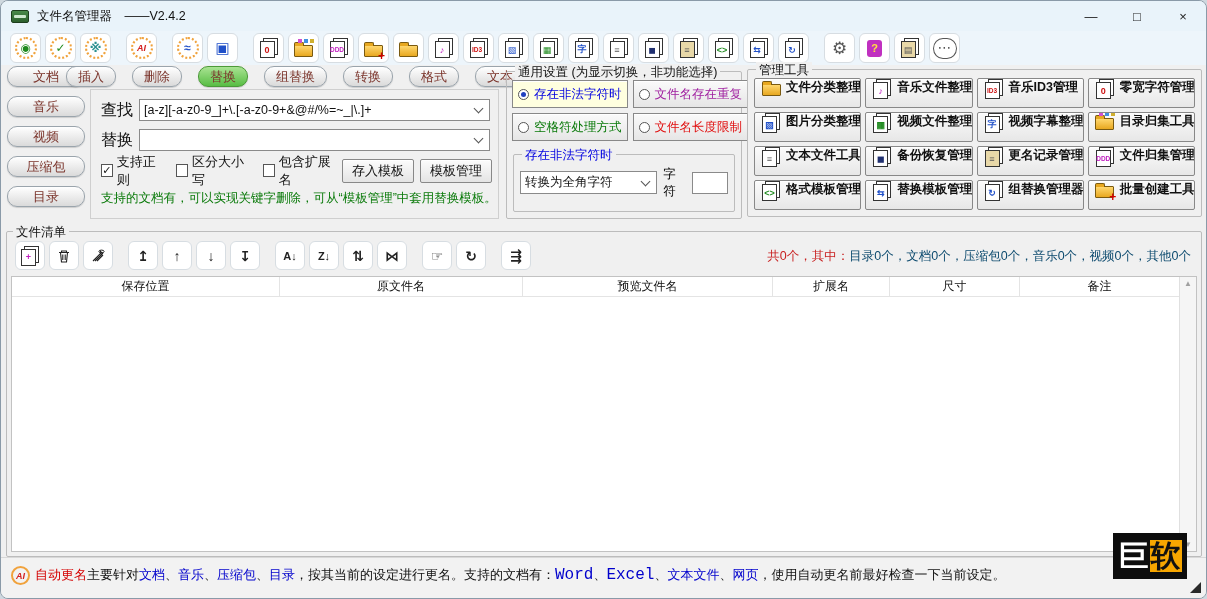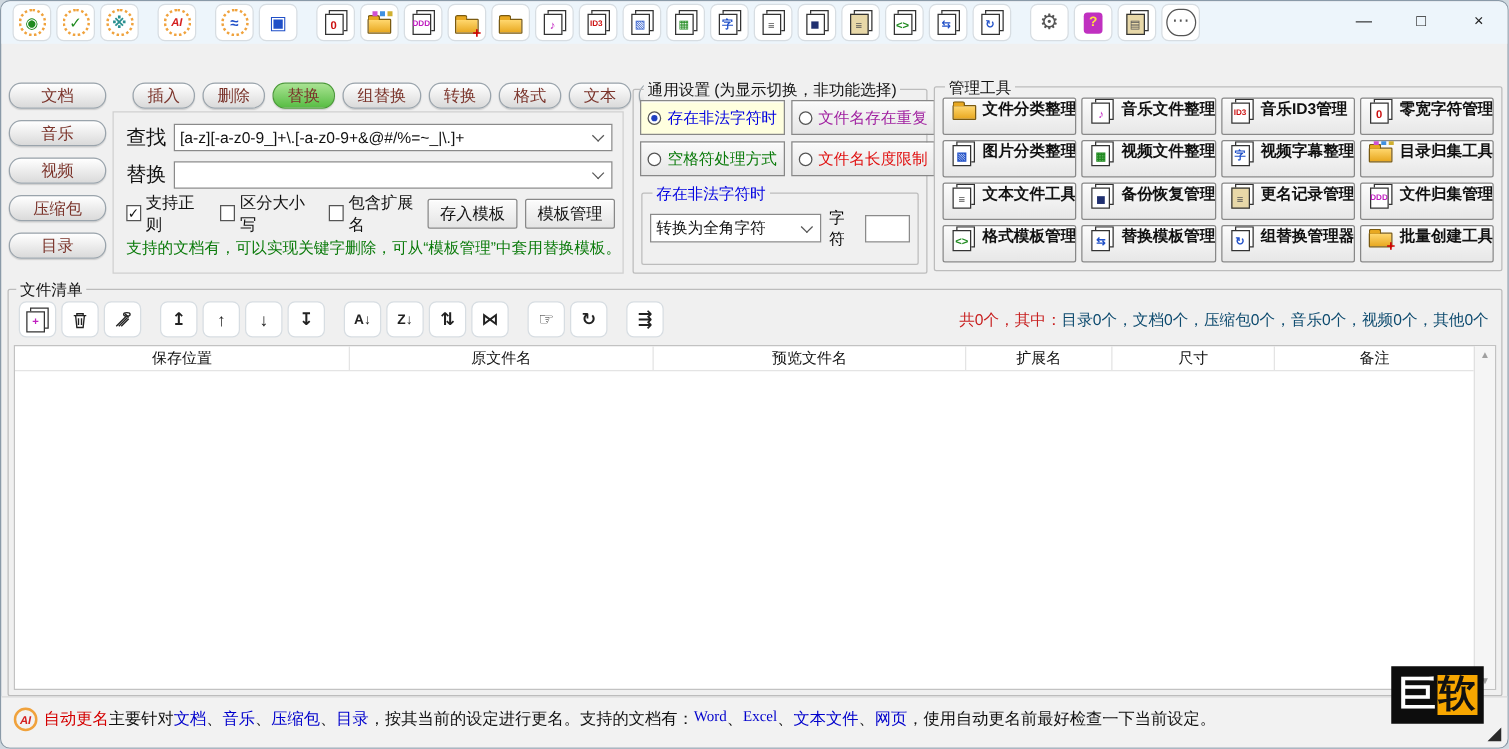--- a/index.html
+++ b/index.html
@@ -30,21 +30,21 @@
   .fold.flags::after { content:""; position:absolute; top:-7px; left:3px; width:4px; height:4px; background:#d050d0; box-shadow:6px 0 0 #4090e0, 12px 0 0 #d0b030; }
   .fold.plus::after { content:"+"; position:absolute; right:-3px; bottom:-7px; color:#d00000; font-size:12px; font-weight:bold; }
   .c-green{color:#1f8a1f} .c-teal{color:#2a9090} .c-blue{color:#2050c8} .c-red{color:#cc1111}
   .c-mag{color:#c020c0} .c-grey{color:#555} .c-navy{color:#203070} .c-tanbg{background:#e8d8a8}
   .c-helpbg{background:#c030c0; color:#ffe040; border-radius:3px; width:15px; height:17px; display:flex; align-items:center; justify-content:center; font-weight:bold; font-size:11px;}
   
   .side-tabs { position:absolute; left:6px; top:65px; width:78px; display:flex; flex-direction:column; gap:9px; }
   .tab { height:21px; border:1px solid #9aa4ac; border-radius:10px; background:linear-gradient(#ffffff,#dadada);
          color:#7b342b; font-size:13px; display:flex; align-items:center; justify-content:center; padding:0 11px;
          box-shadow:0 1px 1px rgba(0,0,0,.15); white-space:nowrap; }
-  .top-tabs { position:absolute; left:65px; top:65px; display:flex; gap:6px;margin-left:40px; }
+  .top-tabs { position:absolute; left:65px; top:65px; display:flex; gap:16px; }
   .tab.active { background:linear-gradient(#a9e392,#58bd44); border-color:#4b9a39; }
   
   .rpanel { position:absolute; left:89px; top:88px; width:409px; height:130px; border:1px solid #cfcfcf; background:#f0f0f0; }
   .row-find { position:absolute; left:10px; top:9px; right:8px; height:22px; display:flex; align-items:center; gap:6px; }
   .row-repl { position:absolute; left:10px; top:39px; right:8px; height:22px; display:flex; align-items:center; gap:6px; }
   .flabel { font-size:16px; color:#111; flex:none; }
   .combo { flex:1; height:22px; background:#fff; border:1px solid #8a8a8a; display:flex; align-items:center; position:relative; }
   .combo input { flex:1; border:none; outline:none; font-size:12.5px; padding:0 4px; background:transparent; font-family:"Liberation Sans",sans-serif; color:#111; }
   .chev { width:7px; height:7px; border-right:1.6px solid #555; border-bottom:1.6px solid #555; transform:rotate(45deg); margin:0 7px 3px 0; flex:none; }
   .row-checks { position:absolute; left:10px; top:68px; right:6px; height:25px; display:flex; align-items:center; }
@@ -83,34 +83,38 @@
   .lheader { position:absolute; left:0; right:17px; top:0; height:20px; display:flex; border-bottom:1px solid #e4e4e4; }
   .hcell { display:flex; align-items:center; justify-content:center; font-size:12px; color:#111; border-right:1px solid #e4e4e4; overflow:hidden; flex:none; }
   .vscroll { position:absolute; top:0; right:0; bottom:0; width:17px; background:#f5f5f5; border-left:1px solid #e0e0e0;
              display:flex; flex-direction:column; justify-content:space-between; align-items:center; padding:2px 0; }
   .sarrow { font-size:8px; color:#a0a0a0; }
   
   .statusbar { position:absolute; left:0; right:0; bottom:0; height:41px; background:#f2f2f2; border-top:1px solid #d8d8d8;
                display:flex; align-items:flex-start; padding:8px 0 0 10px; font-size:13px; color:#111; }
   .statusbar .line { display:flex; align-items:flex-start; flex-wrap:nowrap; white-space:nowrap; }
   .sred { color:#d40000; } .sblue { color:#0000cc; }
-  .smono { font-family:Liberation Serif, serif; font-size:12px; }
+  .smono { font-family:Liberation Mono, monospace; font-size:16px; }
   .ais { width:19px; height:19px; border:2px solid #f0a23c; border-radius:50%; display:flex; align-items:center; justify-content:center; margin-right:5px; flex:none; }
   
   .logo { position:absolute; left:1112px; top:532px; width:74px; height:46px; background:#0d0d0d; display:flex; align-items:center; justify-content:center; gap:1px; z-index:5; }
   .logo .zi1 { color:#fff; font-size:30px; font-weight:bold; line-height:1; }
   .logo .zi2 { color:#111; font-size:30px; font-weight:bold; line-height:1; background:#f7a600; padding:1px 1px; }
   .grip { position:absolute; right:5px; bottom:5px; width:0; height:0; border-left:11px solid transparent; border-bottom:11px solid #2a2a2a; }
   svg.lsvg { width:16px; height:16px; }
 </style>
 </head>
 <body>
 
 <div class="win">
 
+  <div class="titlebar">
+    <span class="appico"></span>
+    <span class="title">文件名管理器　——V2.4.2</span>
+  </div>
   <div class="wbtns">
     <span class="wbtn">—</span>
     <span class="wbtn">□</span>
     <span class="wbtn">×</span>
   </div>
 
   <div class="toolbar">
     <span class="tbtn">
         <span class="ring c-green">◉</span>
       </span>

